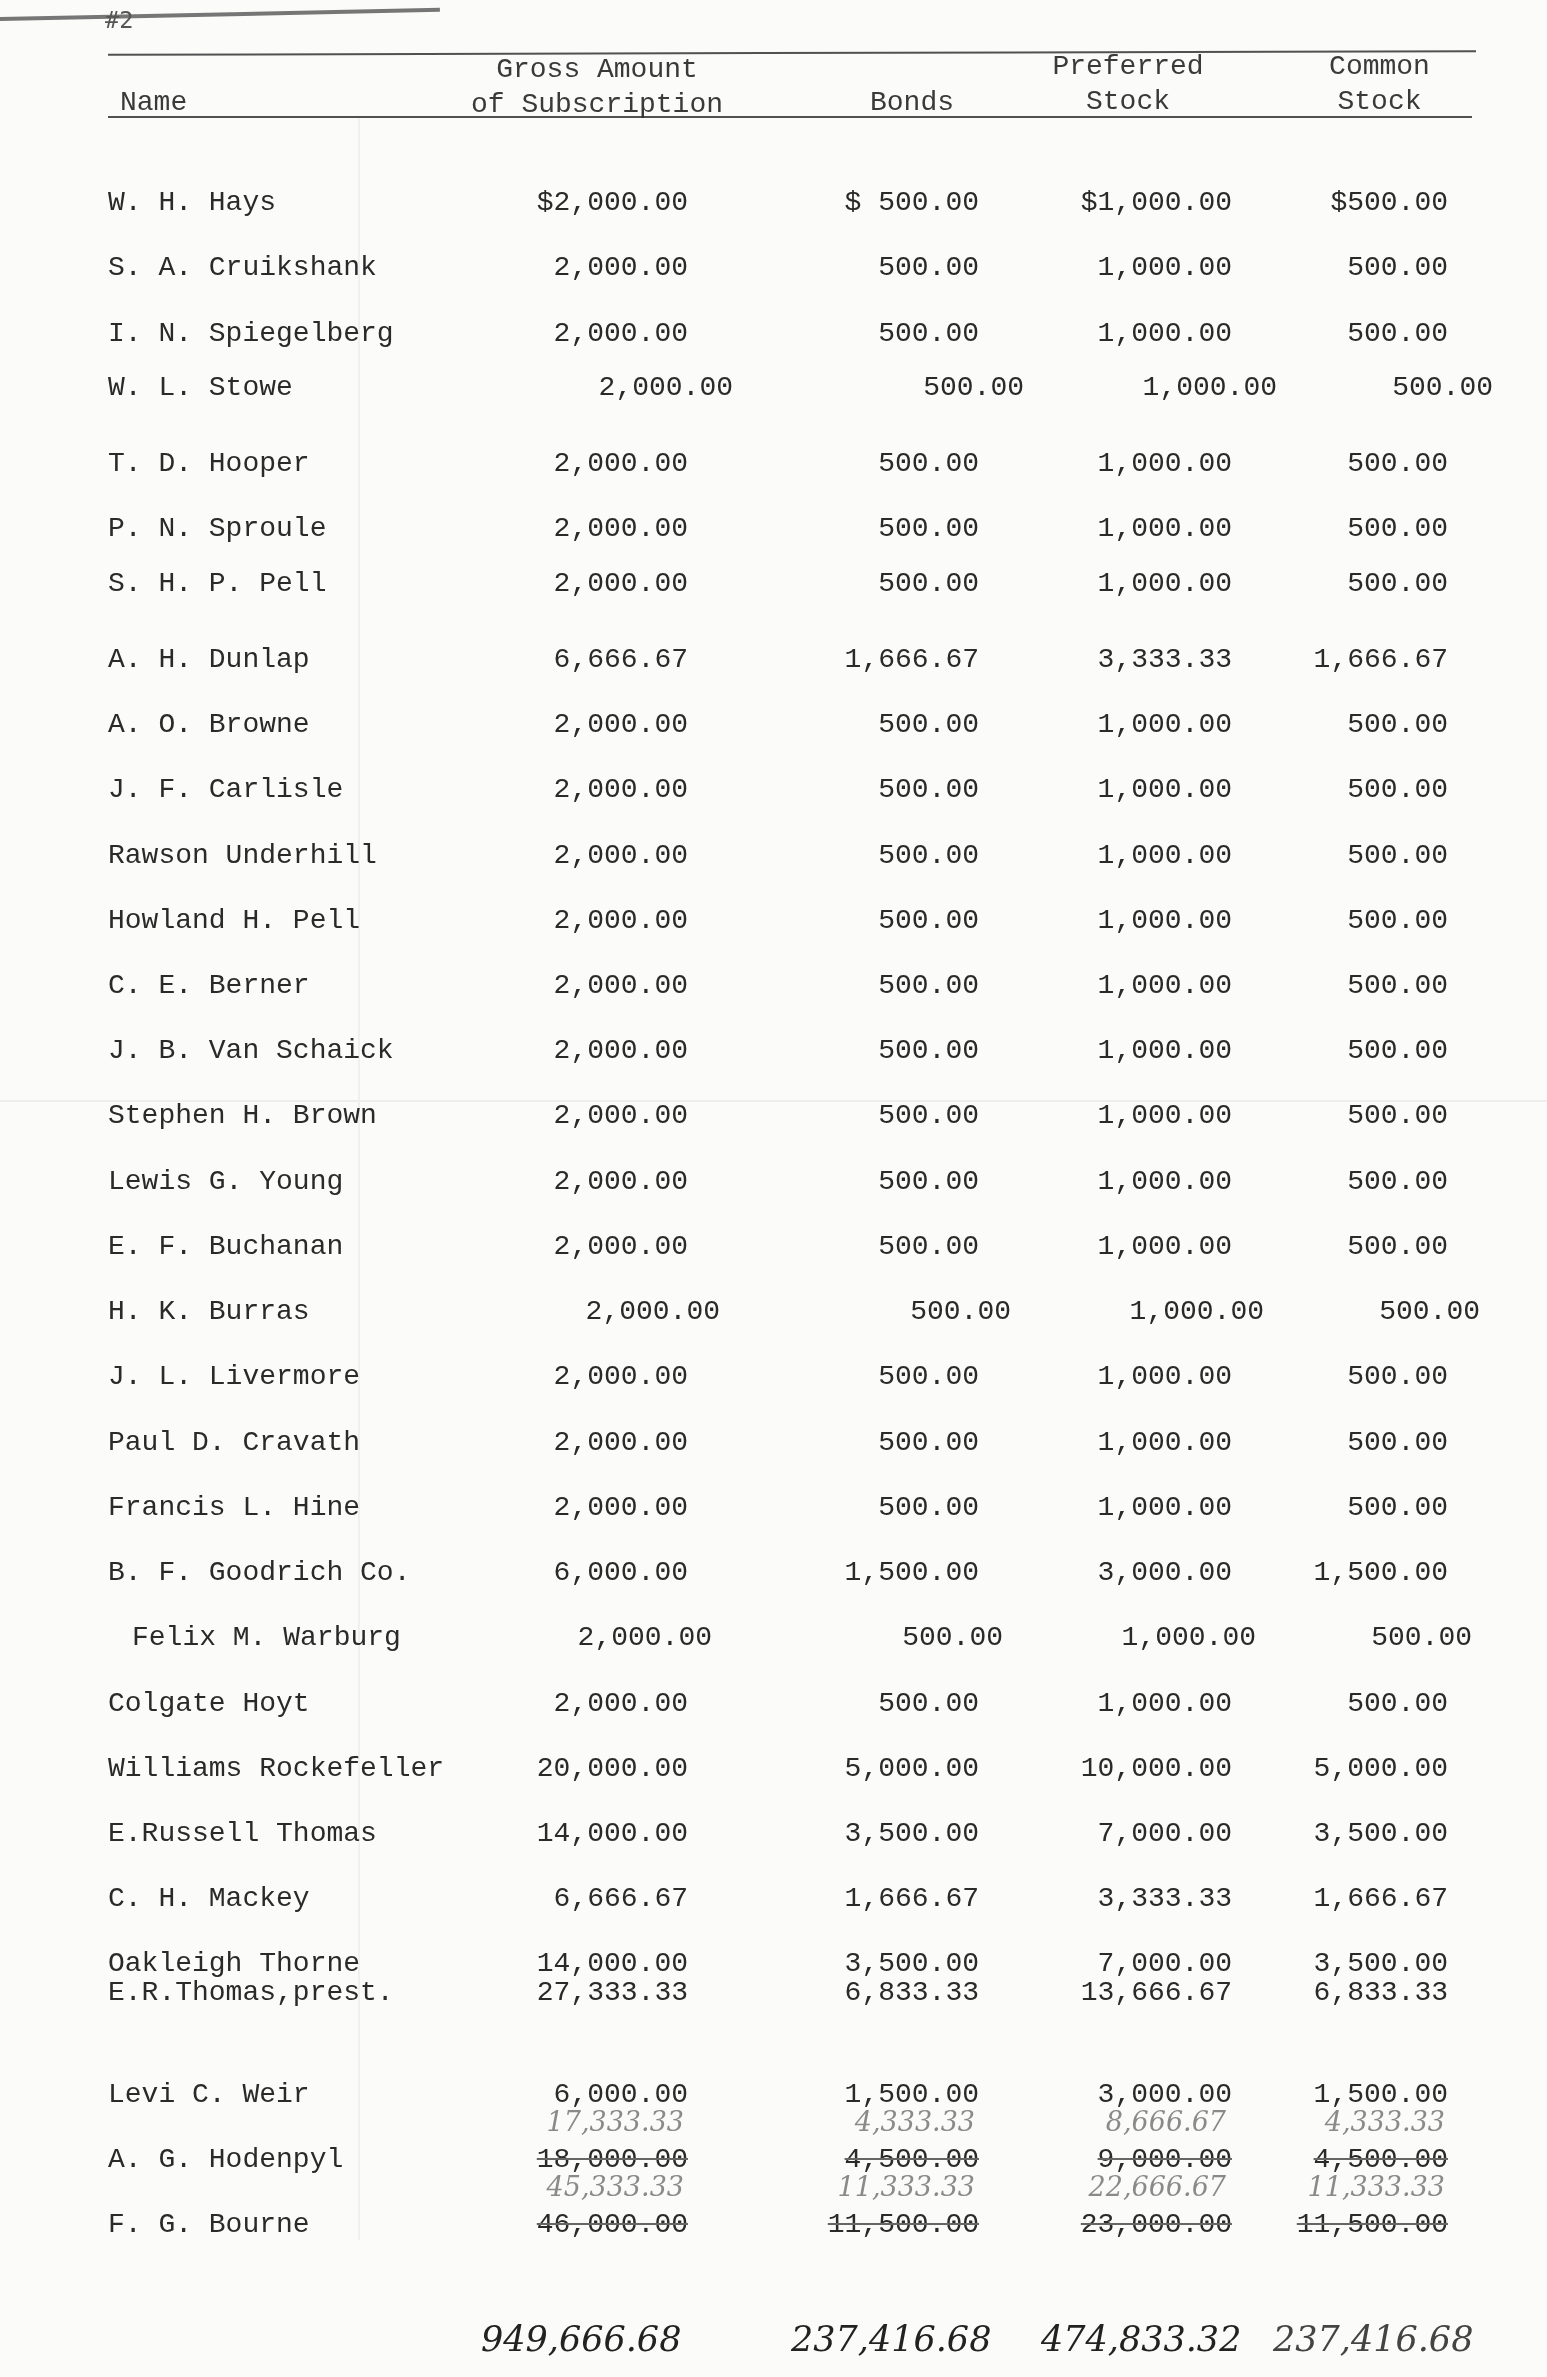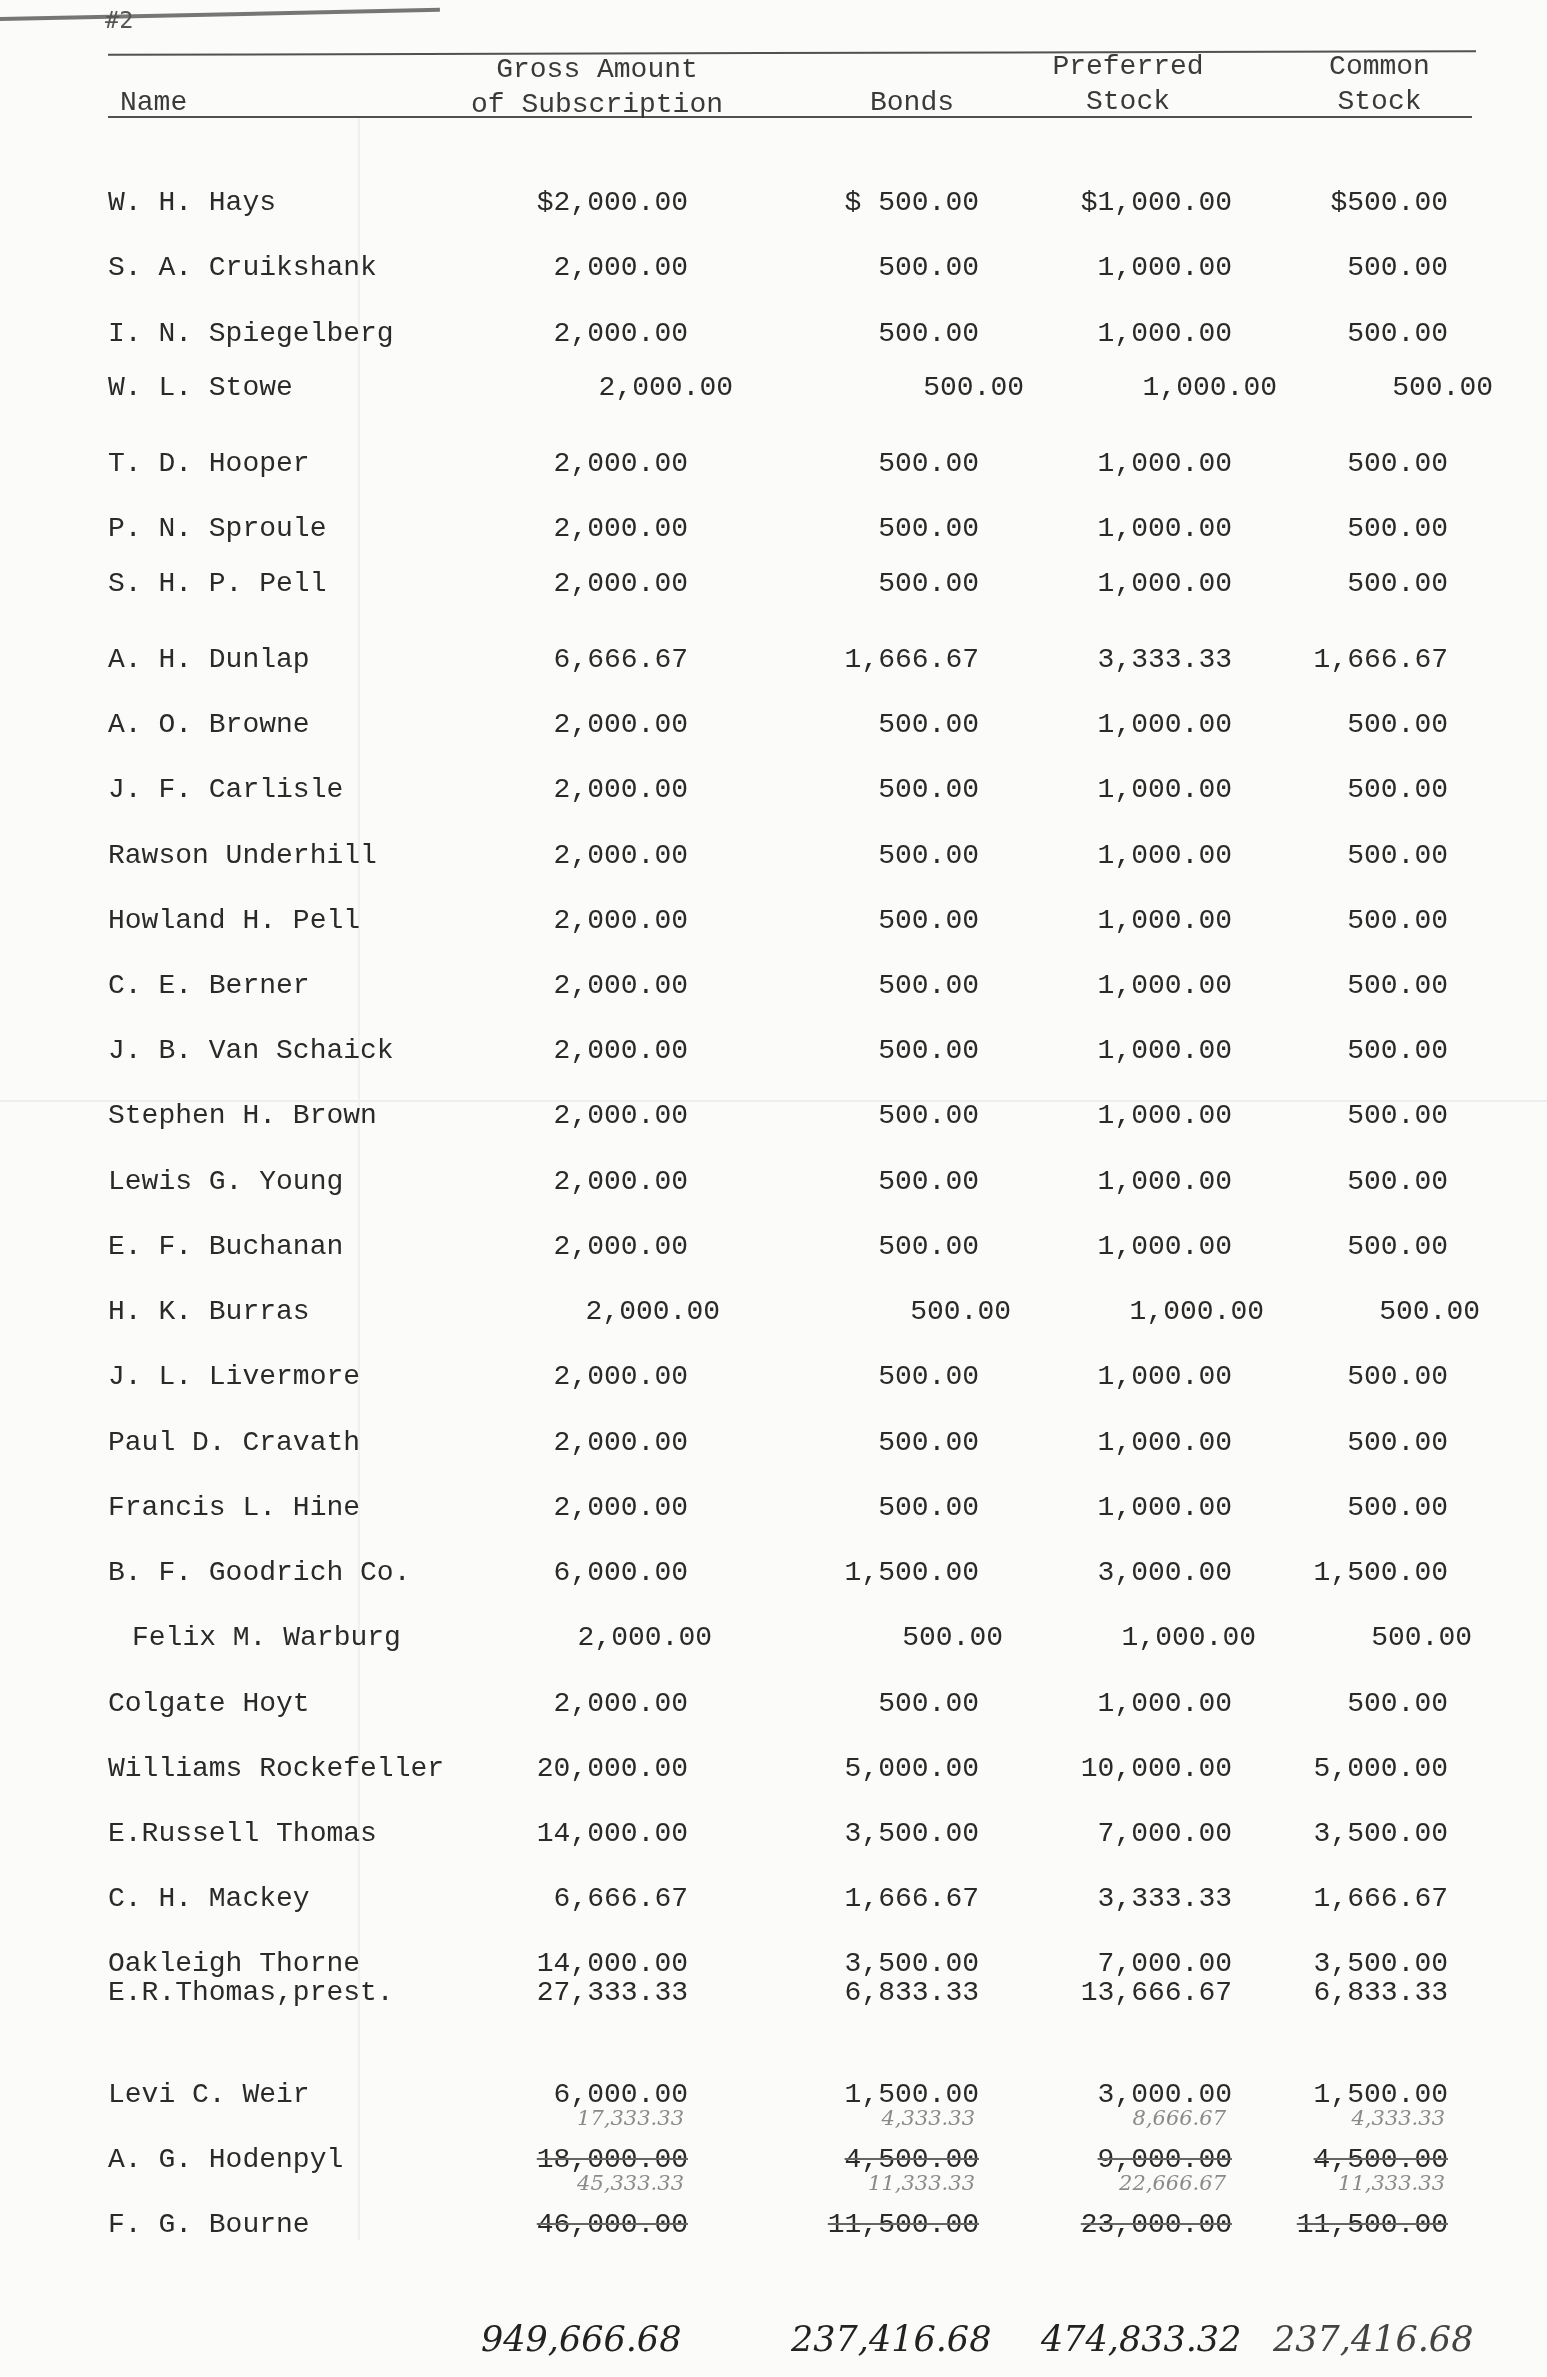--- a/index.html
+++ b/index.html
@@ -22,21 +22,21 @@
   .hdr-pref { left:1014px; top:49px; width:228px; }
   .hdr-common { left:1297px; top:49px; width:165px; }
   .row { position:absolute; left:0; width:1548px; height:47px; }
   .cell { position:absolute; top:0; font-size:28px; white-space:pre; line-height:47px; }
   .c-name { left:108px; }
   .c-gross { right:calc(1548px - 688px); text-align:right; }
   .c-bonds { right:calc(1548px - 979px); text-align:right; }
   .c-pref { right:calc(1548px - 1232px); text-align:right; }
   .c-common { right:calc(1548px - 1448px); text-align:right; }
   .struck { text-decoration:line-through; text-decoration-color:#666; }
-  .hand { position:absolute; top:-30px; font-family:"DejaVu Serif",serif; font-style:italic; font-size:21px; color:#8a8a8a; white-space:pre; }
+  .hand { position:absolute; top:-30px; font-family:"DejaVu Serif",serif; font-style:italic; font-size:27px; color:#8a8a8a; white-space:pre; }
   .h-gross { right:calc(1548px - 684px); }
   .h-bonds { right:calc(1548px - 975px); }
   .h-pref { right:calc(1548px - 1226px); }
   .h-common { right:calc(1548px - 1445px); }
   .totals { top:2319px; left:0; width:1548px; height:55px; }
   .tot { position:absolute; font-family:"DejaVu Serif",serif; font-style:italic; font-size:35px; color:#222; white-space:pre; }
   .t-gross { left:481px; }
   .t-bonds { left:791px; }
   .t-pref { left:1041px; }
   .t-common { left:1273px; color:#444; }

